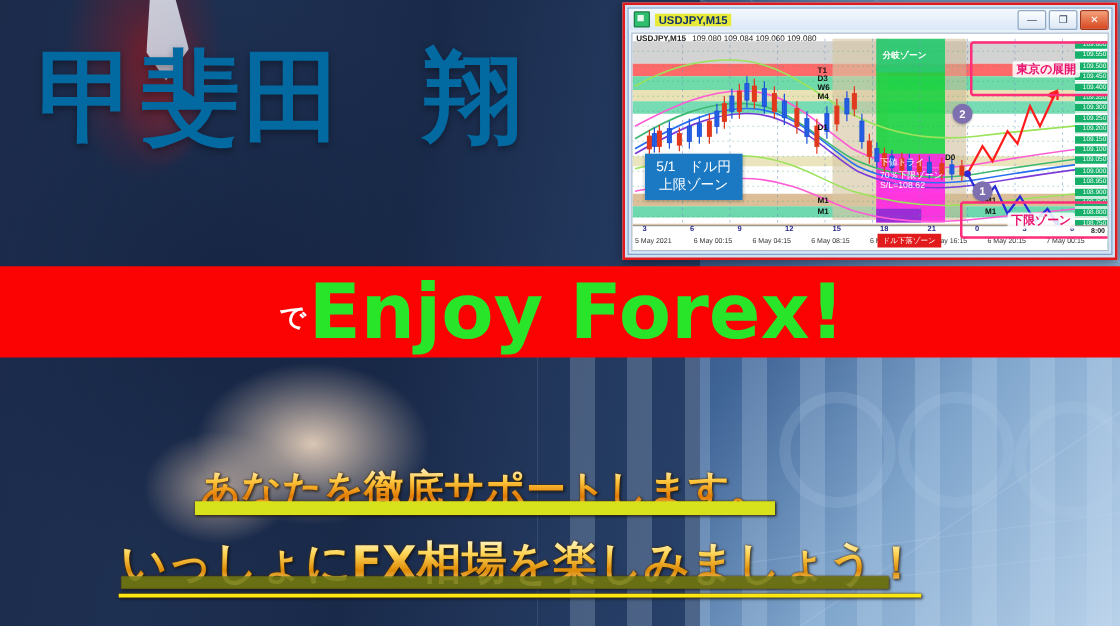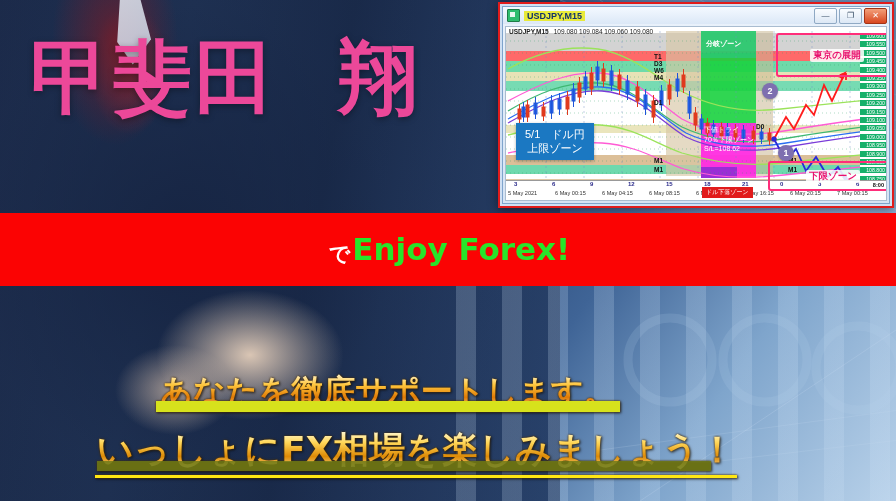--- a/index.html
+++ b/index.html
@@ -30,21 +30,21 @@
   .bg-grid{position:absolute;inset:0;opacity:.40;}
   .bg-bars{position:absolute;left:430px;top:280px;width:466px;height:221px;
     background:repeating-linear-gradient(90deg,
        rgba(255,255,255,.00) 0px, rgba(255,255,255,.00) 26px,
        rgba(205,225,245,.22) 26px, rgba(205,225,245,.22) 46px);}
   .bg-rings{position:absolute;left:600px;top:290px;width:300px;height:200px;opacity:.35;}
 
   
   .name-row{position:absolute;left:30px;top:38px;display:flex;align-items:center;
     font-family:"DejaVu Sans",sans-serif;font-weight:bold;font-size:80px;line-height:1;
-    color:#ec4899;letter-spacing:2px;text-shadow:0 2px 6px rgba(0,0,0,.35);text-align:right;}
+    color:#0369a1;letter-spacing:2px;text-shadow:0 2px 6px rgba(0,0,0,.35);text-align:right;}
   .name-gap{display:inline-block;width:62px;}
 
   
   .mt4{position:absolute;left:498px;top:2px;width:396px;height:206px;
     border:2px solid #e11b1b;background:#cfe0f3;box-sizing:border-box;
     box-shadow:0 2px 10px rgba(0,0,0,.45);}
   .mt4-inner{position:absolute;inset:2px;background:linear-gradient(#eaf2fb,#d6e4f4);
     border:1px solid #7fa4cc;box-sizing:border-box;}
   .mt4-title{position:relative;height:17px;display:flex;align-items:center;
     background:linear-gradient(#f4f9ff,#dbe8f7);padding:0 2px;}
@@ -99,21 +99,21 @@
     color:#fff;font-size:9px;font-weight:bold;display:flex;align-items:center;justify-content:center;z-index:11;
     box-shadow:0 1px 2px rgba(0,0,0,.3);}
 
   
   .redbar{position:absolute;left:0;top:213px;width:896px;height:73px;background:#fb0303;
     display:flex;align-items:center;justify-content:center;}
   .redbar .jp{font-family:"DejaVu Sans",sans-serif;font-weight:bold;font-size:49px;color:#fff;
     letter-spacing:-1px;font-style:italic;line-height:1;}
   .redbar .de{font-family:"DejaVu Sans",sans-serif;font-weight:bold;font-size:21px;color:#fff;
     margin:10px 2px 0 3px;line-height:1;}
-  .redbar .en{font-family:"DejaVu Sans",sans-serif;font-weight:bold;font-size:31px;color:#28e52a;
+  .redbar .en{font-family:"DejaVu Sans",sans-serif;font-weight:bold;font-size:61px;color:#28e52a;
     letter-spacing:0px;line-height:1;}
 
   
   .copy{position:absolute;left:0;top:286px;width:896px;height:215px;}
   .line{position:absolute;width:896px;text-align:center;font-family:"DejaVu Sans",sans-serif;
     font-weight:bold;line-height:1;white-space:nowrap;}
   .l1{top:22px;font-size:36px;
     background:linear-gradient(#fff4cf 8%,#ffd24a 36%,#e08a07 62%,#fff0bd 96%);
     -webkit-background-clip:text;background-clip:text;color:transparent;
     filter:drop-shadow(0 0 1px #5a3600) drop-shadow(1px 1px 1px rgba(0,0,0,.6));}

